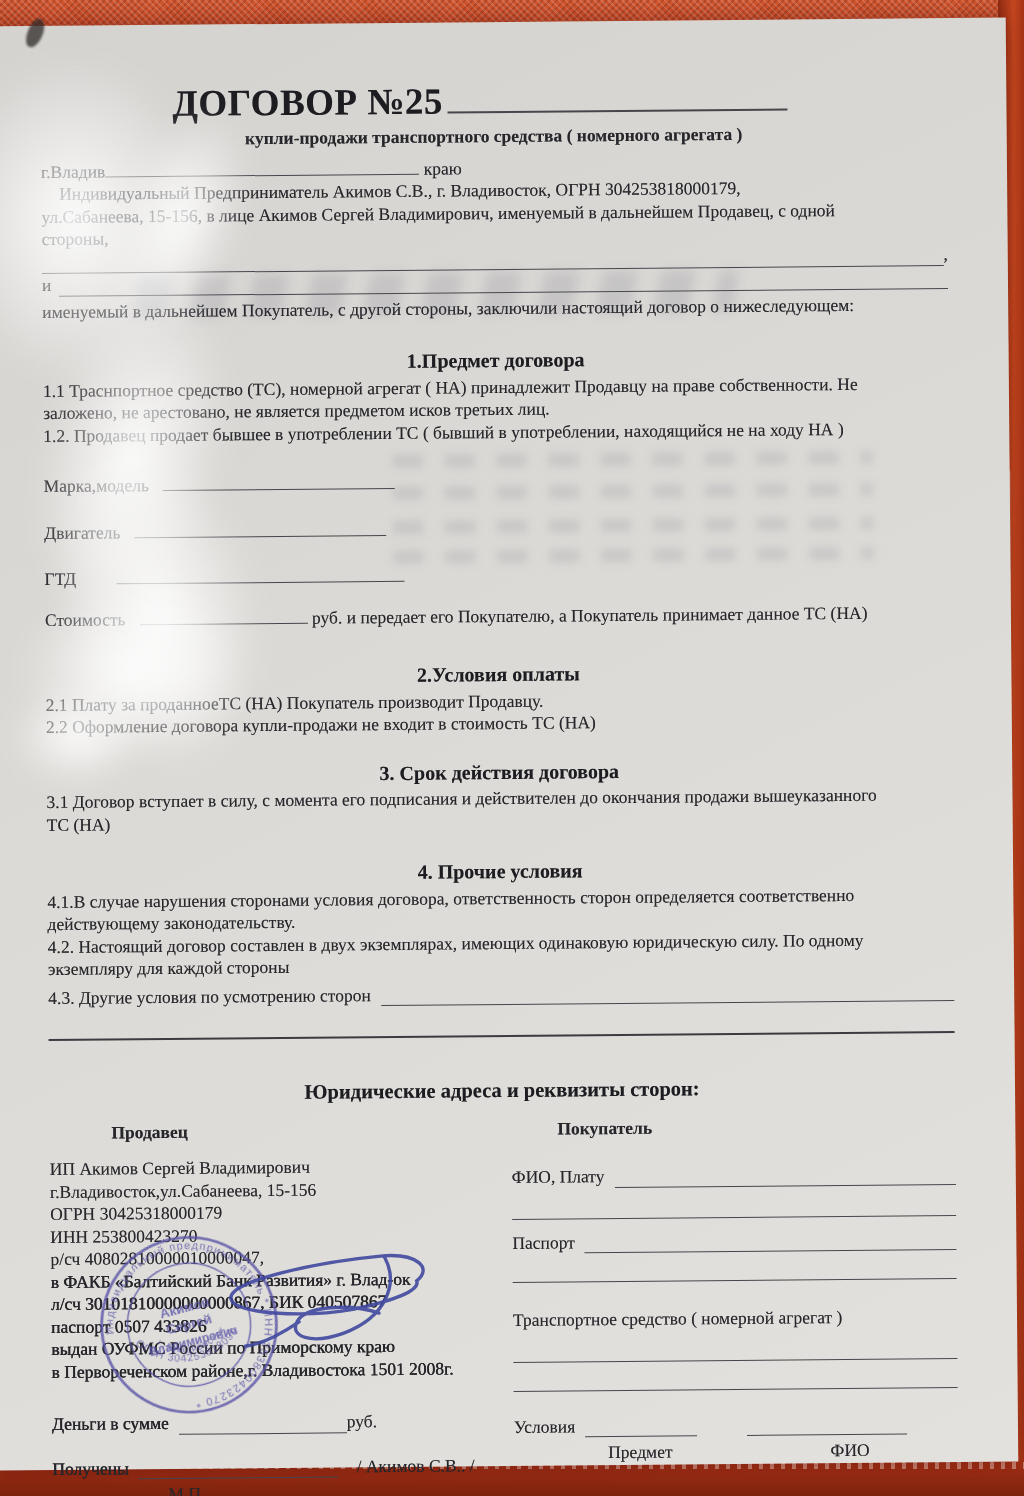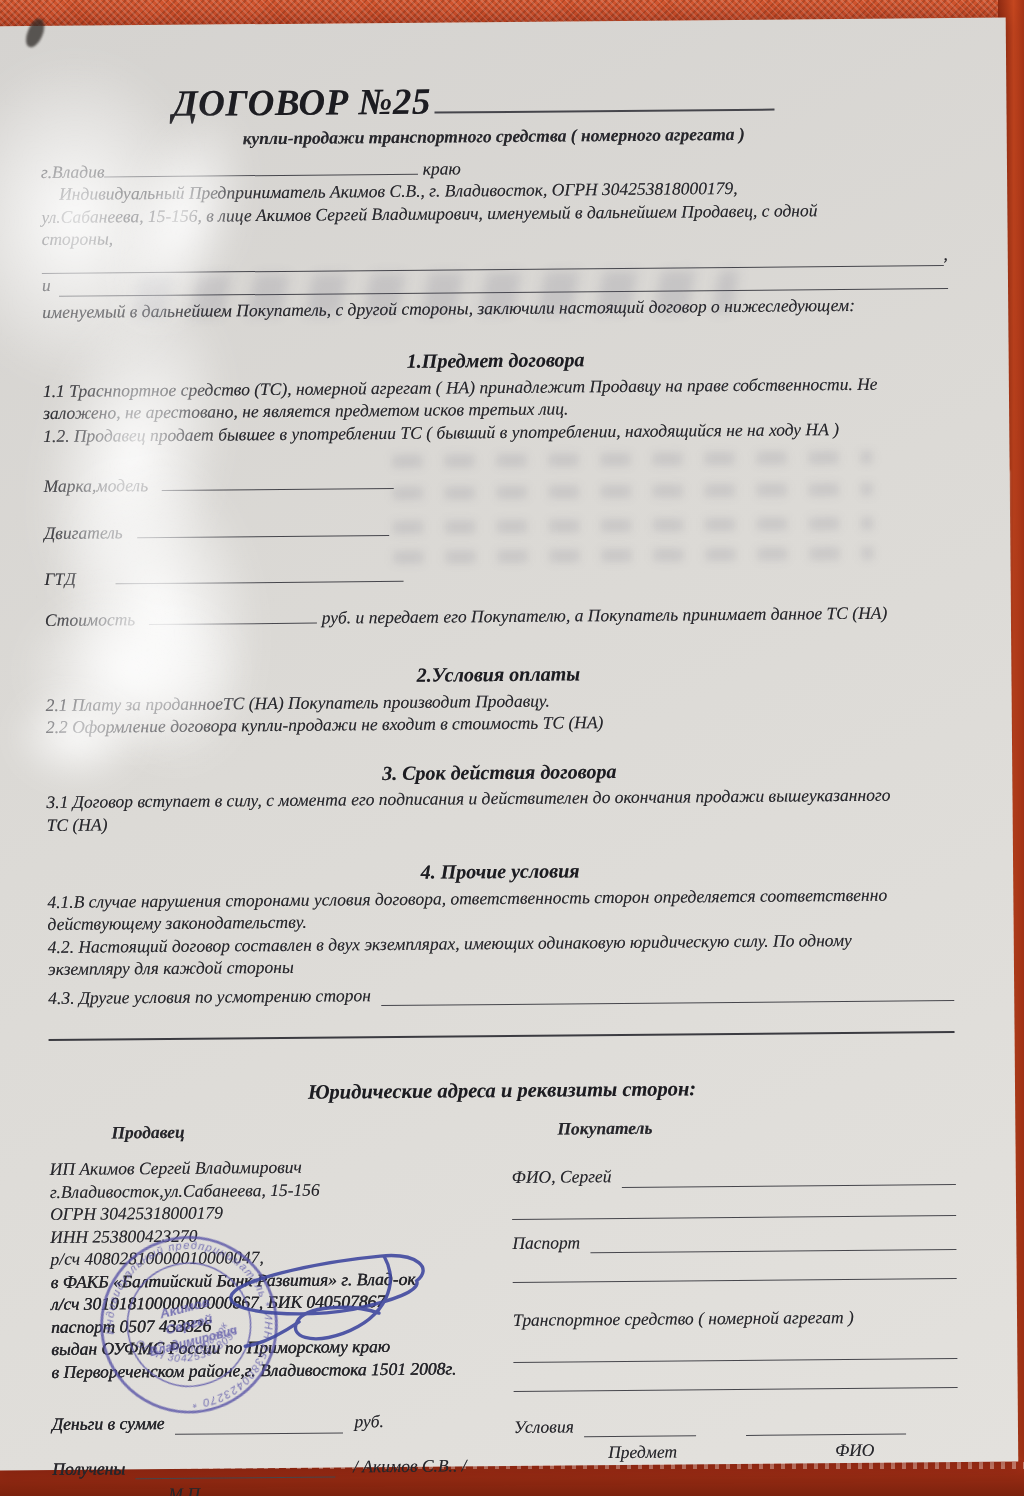--- a/index.html
+++ b/index.html
@@ -1,18 +1,18 @@
 <!DOCTYPE html>
 <html><head>
 <meta charset="utf-8">
 <style>
   html,body{margin:0;padding:0;}
   body{width:1024px;height:1496px;overflow:hidden;position:relative;
        background:#b23a1e;font-family:"Liberation Serif",serif;}
-  .scene{position:absolute;inset:0;overflow:hidden;font-style:italic;}
+  .scene{position:absolute;inset:0;overflow:hidden;}
   
   .bg-top{position:absolute;left:0;top:0;right:0;height:44px;
     background:
       repeating-linear-gradient(45deg, rgba(255,255,255,.14) 0 2px, rgba(255,255,255,0) 2px 5px),
       repeating-linear-gradient(-45deg, rgba(0,0,0,.15) 0 2px, rgba(0,0,0,0) 2px 5px),
       linear-gradient(#d2552e,#b23a1e);}
   .bg-right{position:absolute;right:0;top:0;bottom:0;width:26px;
     background:linear-gradient(90deg,#8e2a12,#c4461f 60%,#a33316);}
   .bg-right .gloss{position:absolute;left:9px;top:470px;height:640px;width:3px;
     background:rgba(255,230,220,.55);filter:blur(1.2px);border-radius:2px;}
@@ -155,34 +155,34 @@
           <div class="line">р/сч 40802810000010000047,</div>
           <div class="line sb">в ФАКБ «Балтийский Банк Развития» г. Влад-ок</div>
           <div class="line sb">л/сч 30101810000000000867, БИК 040507867</div>
           <div class="line sb">паспорт    0507  433826</div>
           <div class="line sb">выдан ОУФМС России по Приморскому краю</div>
           <div class="line sb">в Первореченском районе,г. Владивостока 1501 2008г.</div>
 
           <div class="frow money-row">
             <span class="sb">Деньги в сумме</span>
               <span class="u" style="width:168px"></span>
-            <span style="margin-left:12px">руб.</span>
+            <span style="">руб.</span>
           </div>
           <div class="frow recv-row">
             <span class="sb">Получены</span>
               <span class="u" style="width:200px"></span>
             <span style="margin-left:18px">/ Акимов С.В.. /</span>
           </div>
           <div class="mp">М.П.</div>
         </div>
 
         <div class="col-r">
           <div class="col-h-r">Покупатель</div>
           <div class="frow" style="margin-top:24px">
-            <span>ФИО, Сергей</span>
+            <span>ФИО, Плату</span>
               <span class="u grow"></span>
           </div>
           <div class="u" style="display:block;height:14px;margin-top:16px"></div>
           <div class="frow" style="margin-top:12px">
             <span>Паспорт</span>
               <span class="u grow"></span>
           </div>
           <div class="u" style="display:block;height:14px;margin-top:14px"></div>
           <div class="line" style="margin-top:26px">Транспортное средство ( номерной агрегат )</div>
           <div class="u" style="display:block;height:14px;margin-top:16px"></div>

